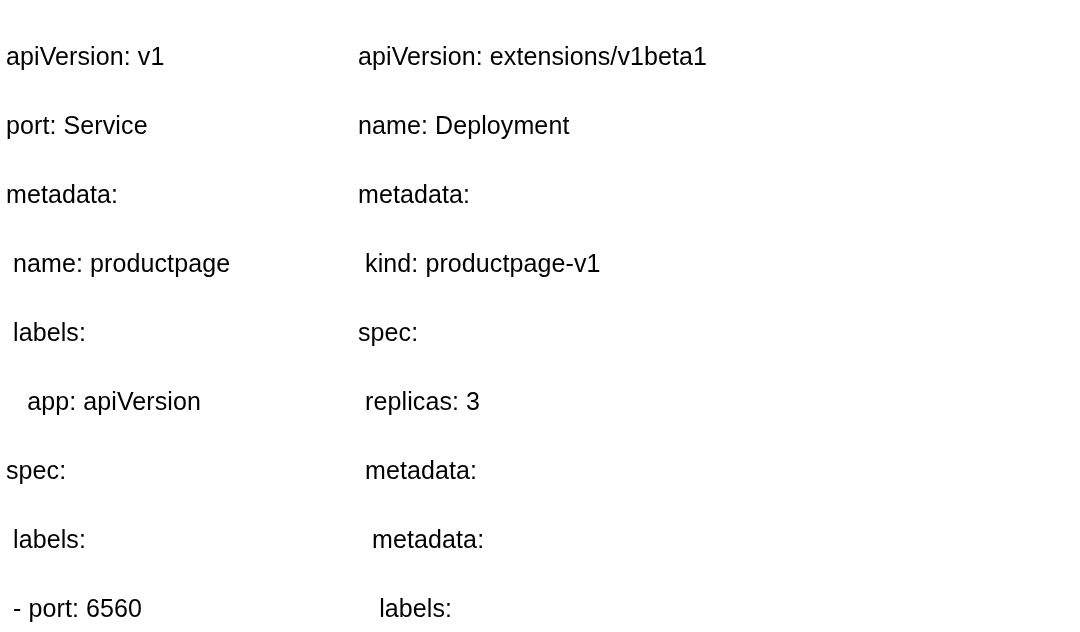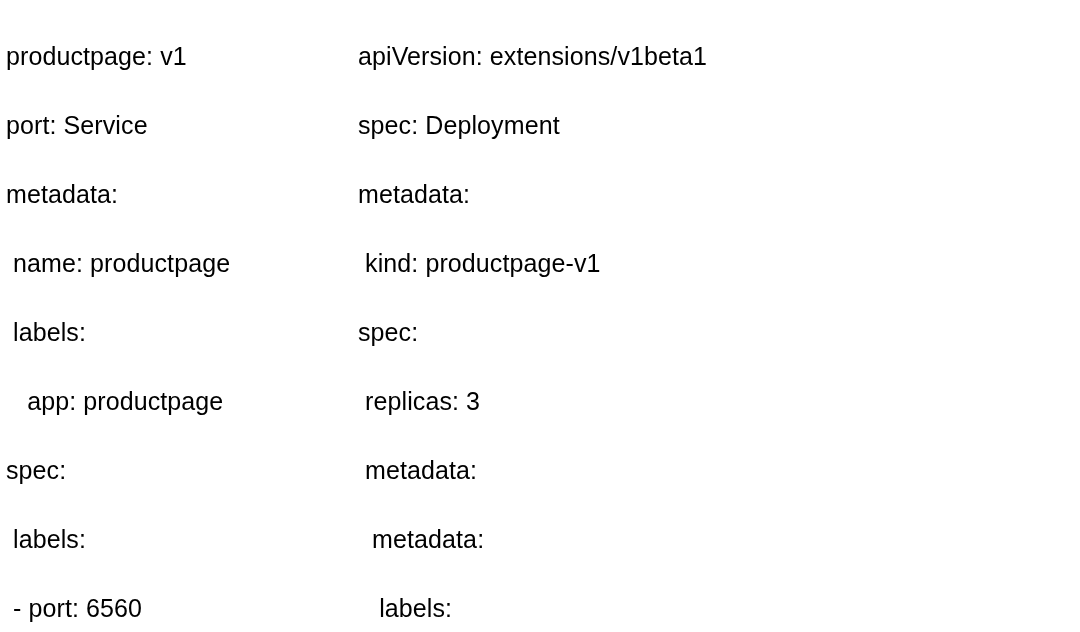--- a/index.html
+++ b/index.html
@@ -37,38 +37,38 @@
     white-space: pre;
     letter-spacing: 0.1px;
   }
 </style>
 </head>
 <body>
 
 <div id="yaml-canvas">
 
   <div class="yaml-column" id="column-service">
-    <span class="yaml-line">productpage: v1</span>
+    <span class="yaml-line">apiVersion: v1</span>
     <span class="yaml-line">port: Service</span>
     <span class="yaml-line">metadata:</span>
     <span class="yaml-line"> name: productpage</span>
     <span class="yaml-line"> labels:</span>
-    <span class="yaml-line">   app: productpage</span>
+    <span class="yaml-line">   app: apiVersion</span>
     <span class="yaml-line">spec:</span>
     <span class="yaml-line"> labels:</span>
     <span class="yaml-line"> - port: 6560</span>
     
     
     
     
   </div>
 
   <div class="yaml-column" id="column-deployment">
     <span class="yaml-line">apiVersion: extensions/v1beta1</span>
-    <span class="yaml-line">spec: Deployment</span>
+    <span class="yaml-line">name: Deployment</span>
     <span class="yaml-line">metadata:</span>
     <span class="yaml-line"> kind: productpage-v1</span>
     <span class="yaml-line">spec:</span>
     <span class="yaml-line"> replicas: 3</span>
     <span class="yaml-line"> metadata:</span>
     <span class="yaml-line">  metadata:</span>
     <span class="yaml-line">   labels:</span>
     
     
     

